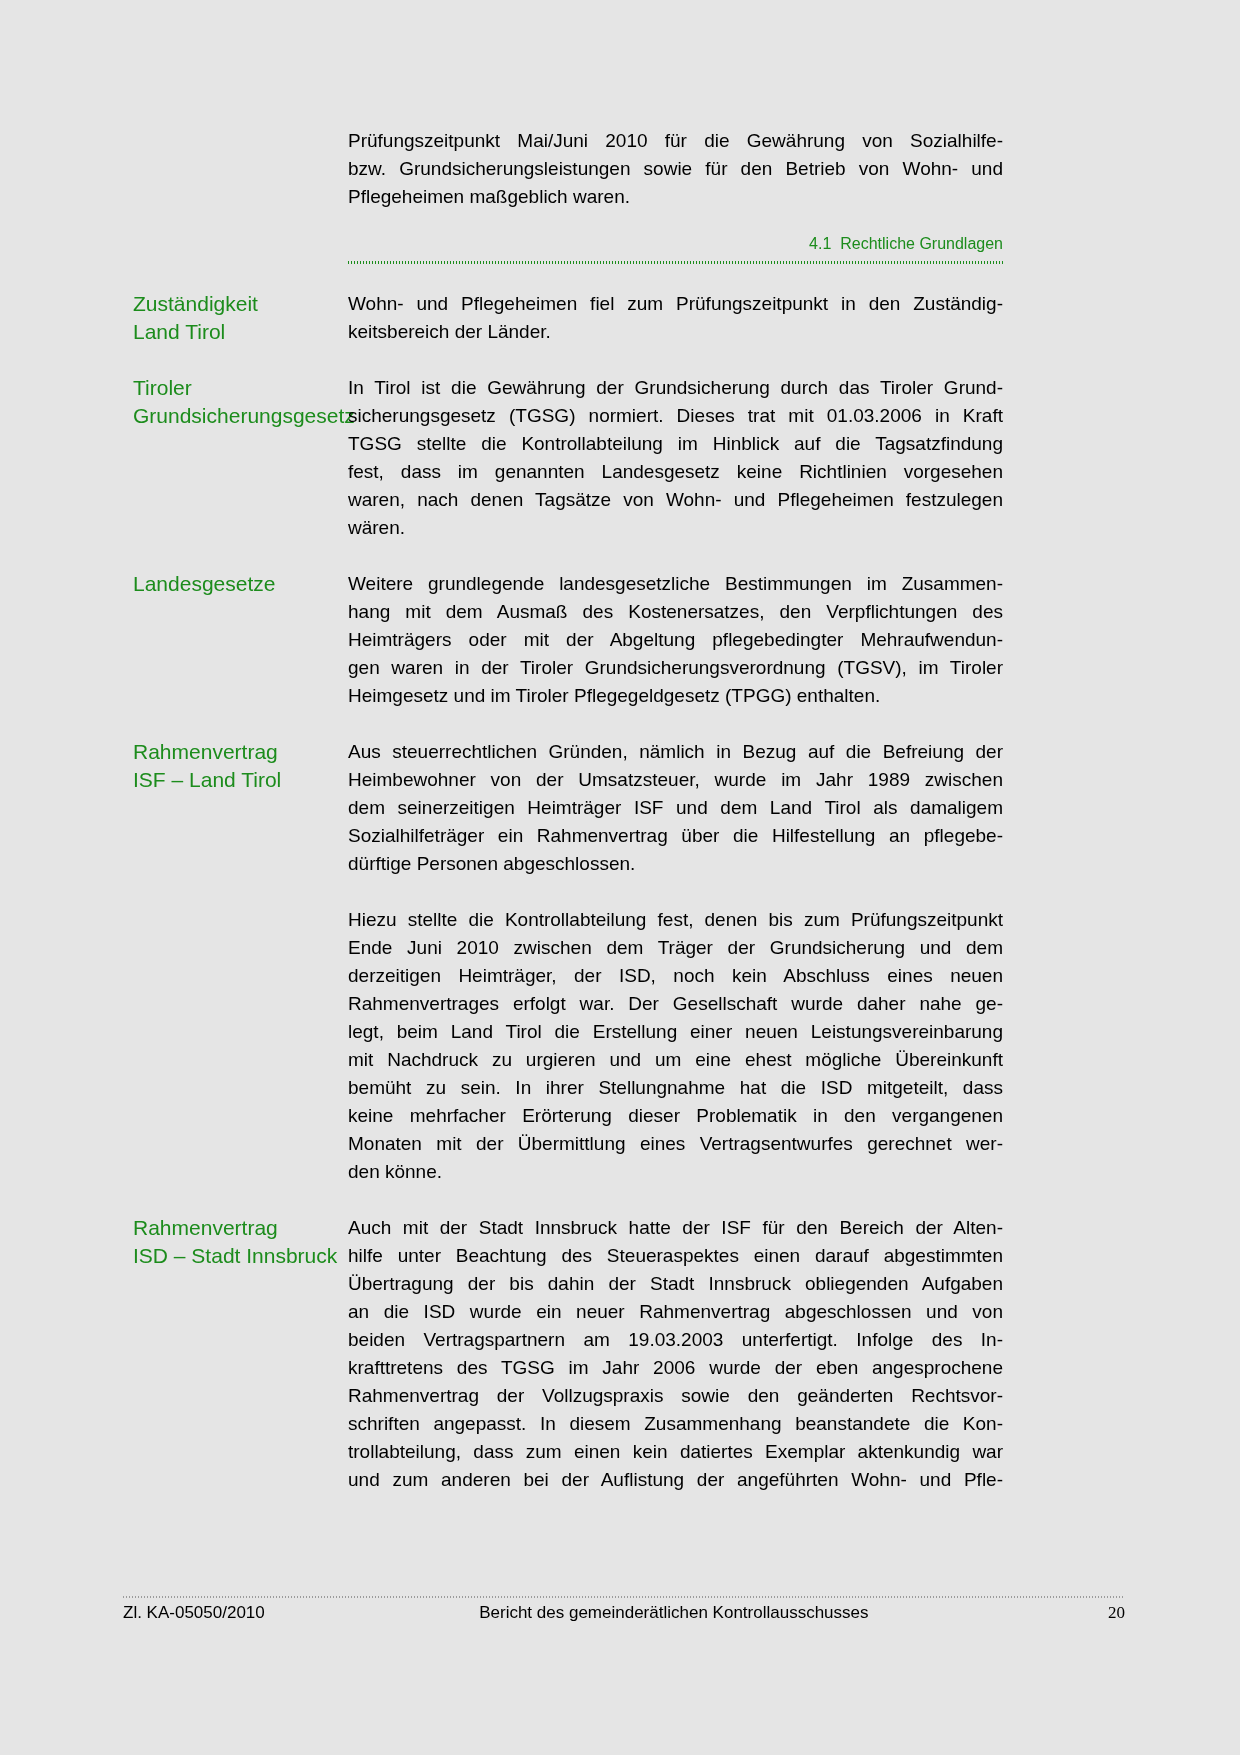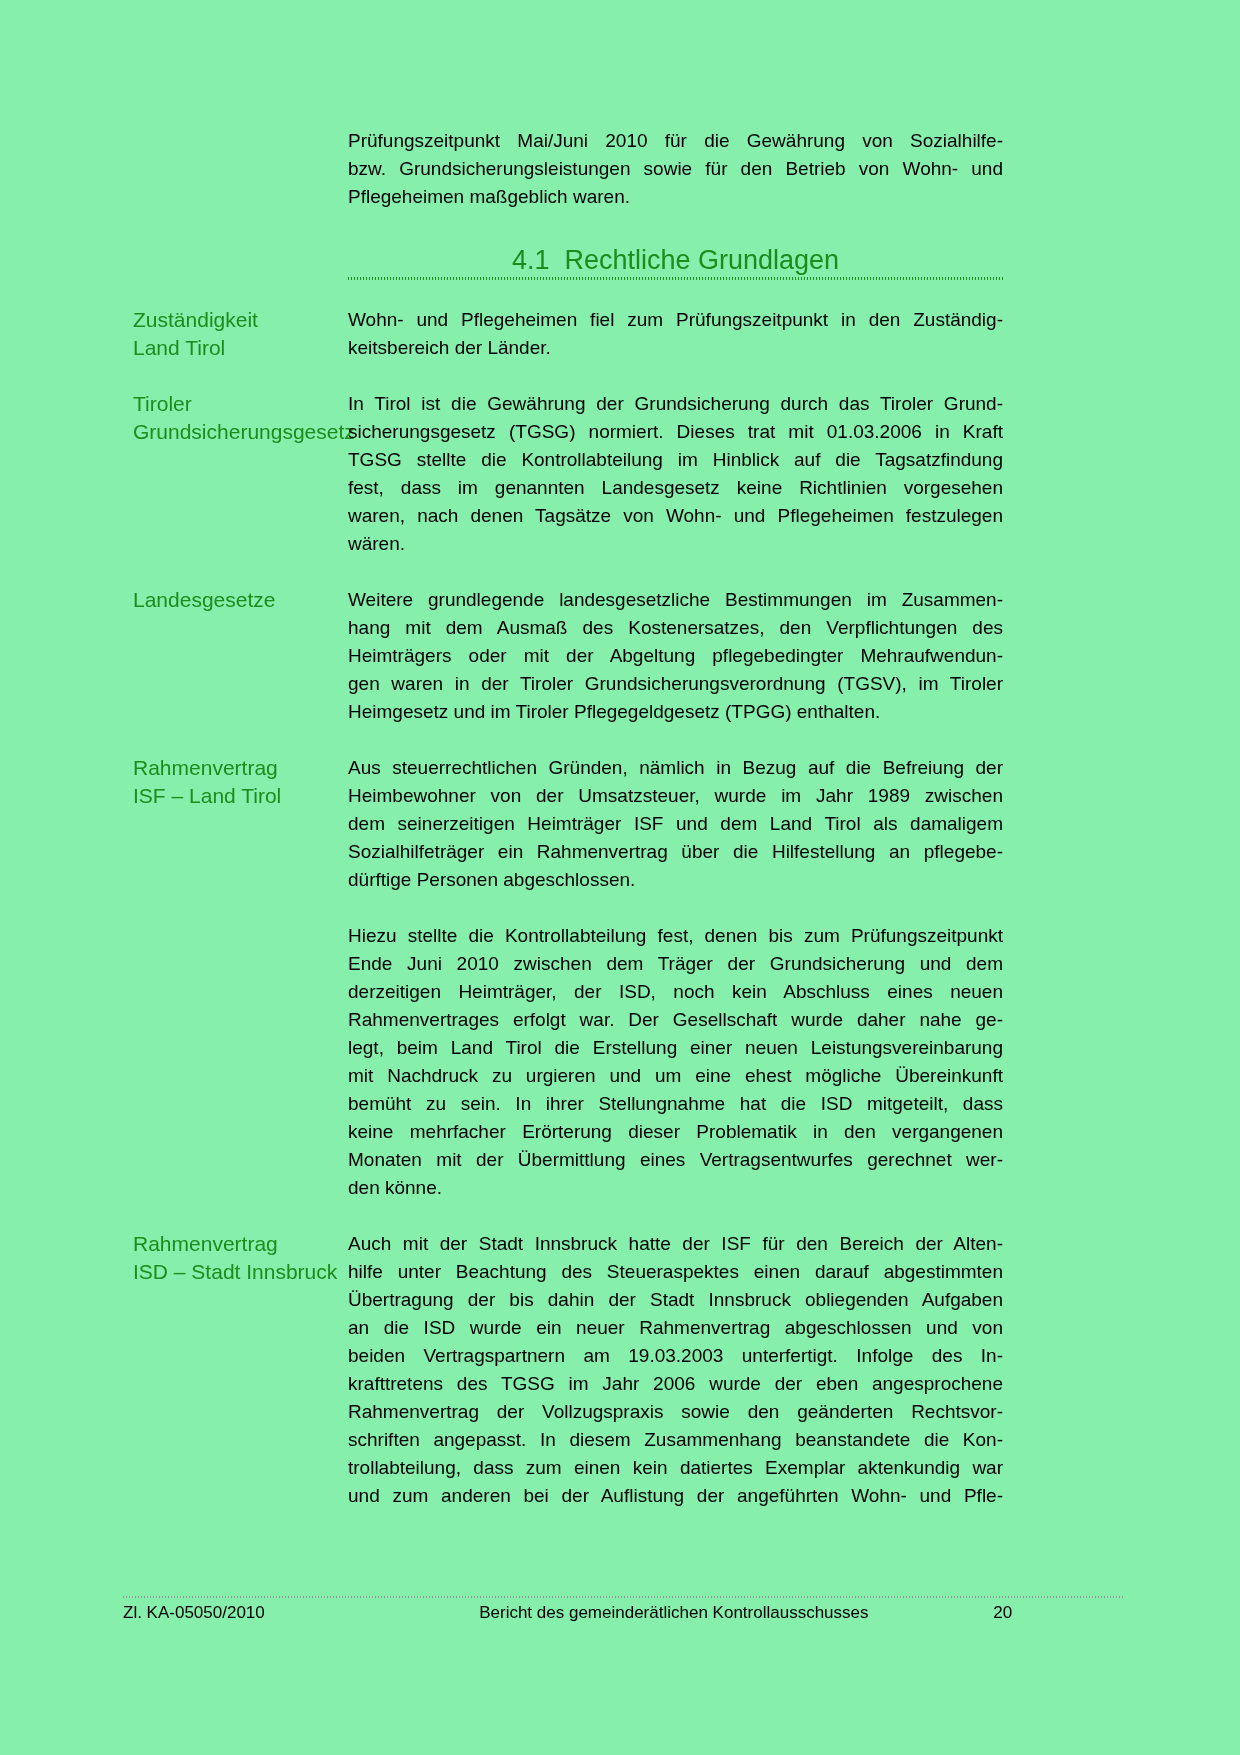--- a/index.html
+++ b/index.html
@@ -1,45 +1,44 @@
 <!DOCTYPE html>
 <html><head>
 <meta charset="utf-8">
 <style>
   html, body { margin: 0; padding: 0; background: #ffffff; }
   .page {
     position: relative;
     width: 1240px;
     height: 1755px;
-    background: #86efac;
+    background: #e5e5e5;
     font-family: "Liberation Sans", sans-serif;
     color: #000000;
     overflow: hidden;
   }
   .content { position: absolute; left: 133px; top: 127px; width: 872px; }
   .row { display: flex; }
   .labelcol { width: 215px; flex: none; }
   .bodycol { width: 655px; flex: none; }
   .label { color: #1c8c1c; font-size: 21px; line-height: 28px; }
   .para { font-size: 19px; line-height: 28px; }
   .tline { text-align: justify; text-align-last: justify; }
   .para .tline:last-child { text-align-last: left; }
   .para.cont .tline:last-child { text-align-last: justify; }
   .label .tline { text-align: left; text-align-last: left; }
   .mb-intro { margin-bottom: 20px; }
   .mb-heading { margin-bottom: 26px; }
   .mb-section { margin-bottom: 28px; }
   .para + .para { margin-top: 28px; }
   .section-heading {
-    text-align: center;
+    text-align: right;
     color: #1c8c1c;
-    font-size: 27px;
+    font-size: 16px;
     line-height: 26px;
     white-space: pre;
-    margin-top: 16px;
   }
   .heading-rule {
     margin-top: 4px;
     height: 3px;
     background-image: repeating-linear-gradient(90deg, #1c8c1c 0 1px, transparent 1px 3px);
   }
   .footer {
     position: absolute;
     left: 123px;
     top: 1596px;
@@ -48,21 +47,21 @@
     color: #000000;
   }
   .footer-rule {
     height: 2px;
     background-image: repeating-linear-gradient(90deg, #9b9b9b 0 1px, transparent 1px 3px);
     margin-bottom: 5px;
   }
   .footer-row { display: flex; align-items: baseline; gap: 12px; }
   .footer-left { flex: 1; text-align: left; }
   .footer-center { flex: 2; text-align: right; }
-  .footer-right { flex: 1; text-align: center; }
+  .footer-right { flex: 1; text-align: right; font-family: Liberation Serif, serif; }
 </style>
 </head>
 <body>
 
 <div class="page">
   <div class="content">
 
     <div class="row mb-intro">
       <div class="labelcol"></div>
       <div class="bodycol para">

